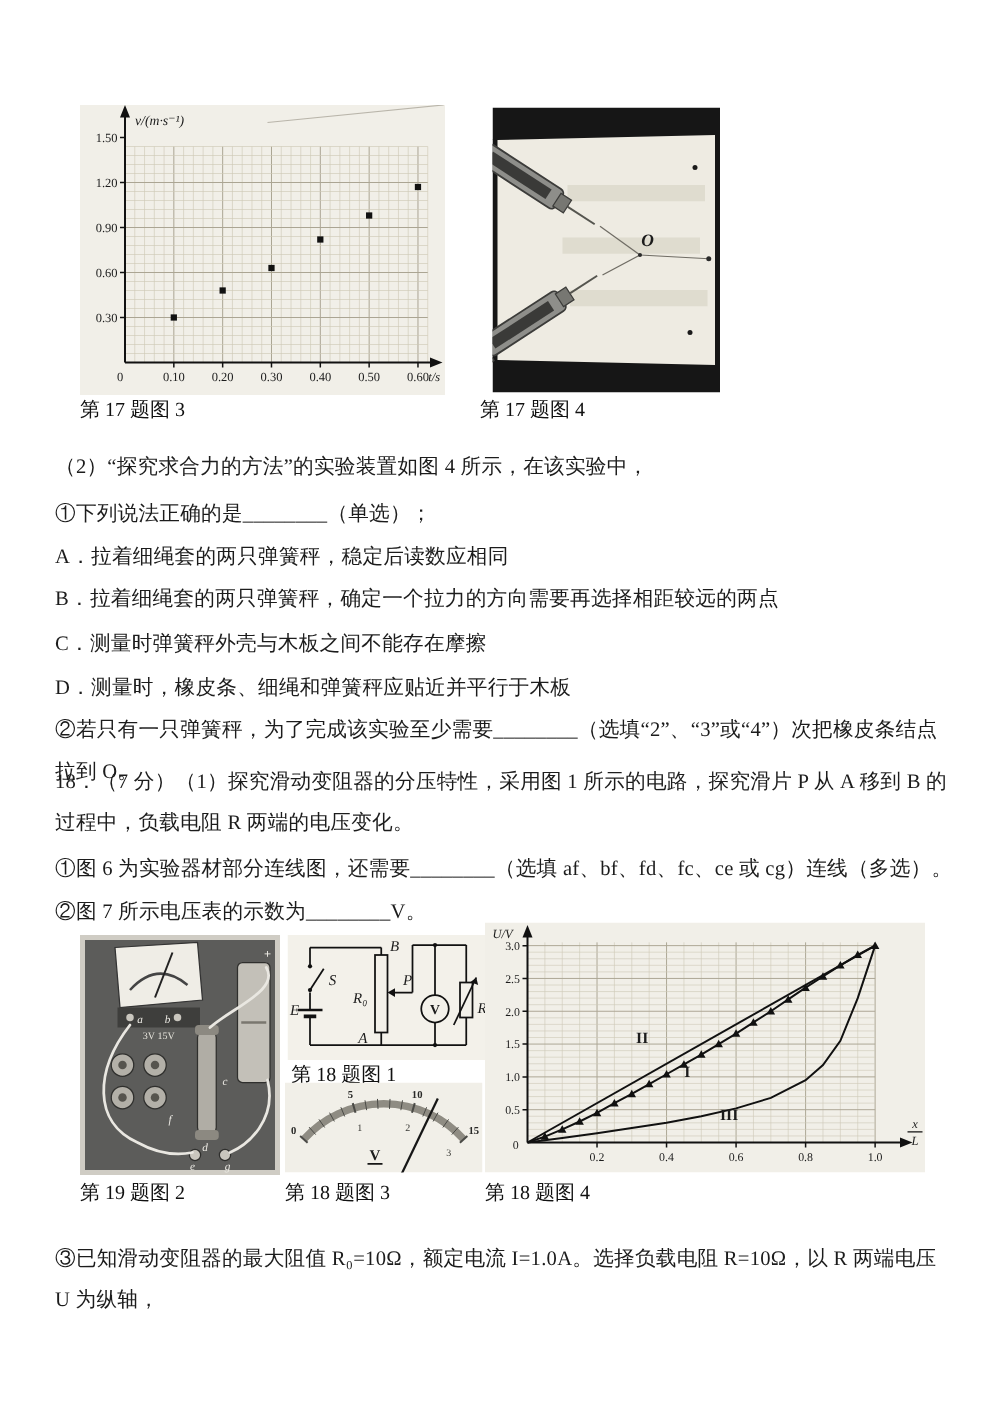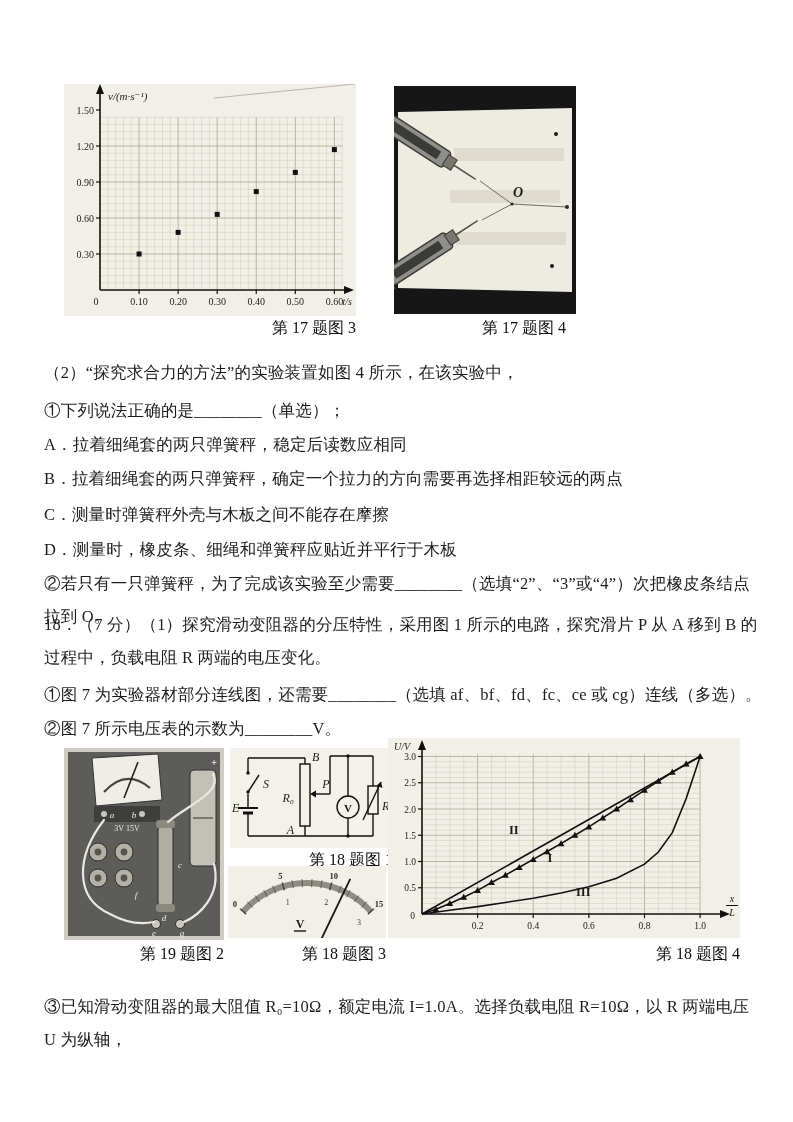--- a/index.html
+++ b/index.html
@@ -1,20 +1,20 @@
 <!DOCTYPE html>
 <html><head>
 <meta charset="utf-8">
 <style>
   html,body{margin:0;padding:0;background:#ffffff;}
   body{width:793px;height:1122px;position:relative;overflow:hidden;
        font-family:"Liberation Serif","DejaVu Serif","DejaVu Sans",serif;color:#1c1c1c;}
   .abs{position:absolute;}
   p.line{position:absolute;left:44px;width:720px;margin:0;font-size:16.5px;line-height:33px;letter-spacing:0.2px;font-family:Liberation Serif, serif;}
-  .caption{position:absolute;text-align:right;font-size:16px;color:#111;}
+  .caption{position:absolute;text-align:left;font-size:16px;color:#111;}
   svg text{font-family:"Liberation Serif","DejaVu Serif","DejaVu Sans",serif;}
 </style>
 </head>
 <body>
 
 <div>
 
   <svg id="fig17-3" class="abs" style="left:64px;top:84px" width="292" height="232">
       <rect x="0" y="0" width="292" height="232" fill="#f1efe8"></rect>
       <line x1="43.8125" y1="206" x2="43.8125" y2="33.20000000000002" stroke="#cdc8b6" stroke-width="0.5"></line>
@@ -146,21 +146,21 @@
 
   <p class="line" style="top:356px">（2）“探究求合力的方法”的实验装置如图 4 所示，在该实验中，</p>
   <p class="line" style="top:394px">①下列说法正确的是________（单选）；</p>
   <p class="line" style="top:428px">A．拉着细绳套的两只弹簧秤，稳定后读数应相同</p>
   <p class="line" style="top:462px">B．拉着细绳套的两只弹簧秤，确定一个拉力的方向需要再选择相距较远的两点</p>
   <p class="line" style="top:498px">C．测量时弹簧秤外壳与木板之间不能存在摩擦</p>
   <p class="line" style="top:533px">D．测量时，橡皮条、细绳和弹簧秤应贴近并平行于木板</p>
   <p class="line" style="top:567px">②若只有一只弹簧秤，为了完成该实验至少需要________（选填“2”、“3”或“4”）次把橡皮条结点拉到 O。</p>
 
   <p class="line" style="top:608px">18．（7 分）（1）探究滑动变阻器的分压特性，采用图 1 所示的电路，探究滑片 P 从 A 移到 B 的过程中，负载电阻 R 两端的电压变化。</p>
-  <p class="line" style="top:678px">①图 7 为实验器材部分连线图，还需要________（选填 af、bf、fd、fc、ce 或 cg）连线（多选）。</p>
+  <p class="line" style="top:678px">①图 6 为实验器材部分连线图，还需要________（选填 af、bf、fd、fc、ce 或 cg）连线（多选）。</p>
   <p class="line" style="top:712px">②图 7 所示电压表的示数为________V。</p>
 
   <svg id="fig18-2" class="abs" style="left:64px;top:748px" width="160" height="192">
       <rect x="0" y="0" width="160" height="192" fill="#cfccc4"></rect>
       <rect x="4" y="4" width="152" height="184" fill="#5c5c5a"></rect>
       <polygon points="28,10 94,6 98,52 32,58" fill="#efede6" stroke="#333"></polygon>
       <path d="M40,44 Q62,20 86,40" stroke="#444" stroke-width="2" fill="none"></path>
       <line x1="60" y1="50" x2="74" y2="14" stroke="#222" stroke-width="1.6"></line>
       <rect x="30" y="58" width="66" height="16" fill="#3e3e3c"></rect>
       <circle cx="40" cy="66" r="3" fill="#c9c6be"></circle>

